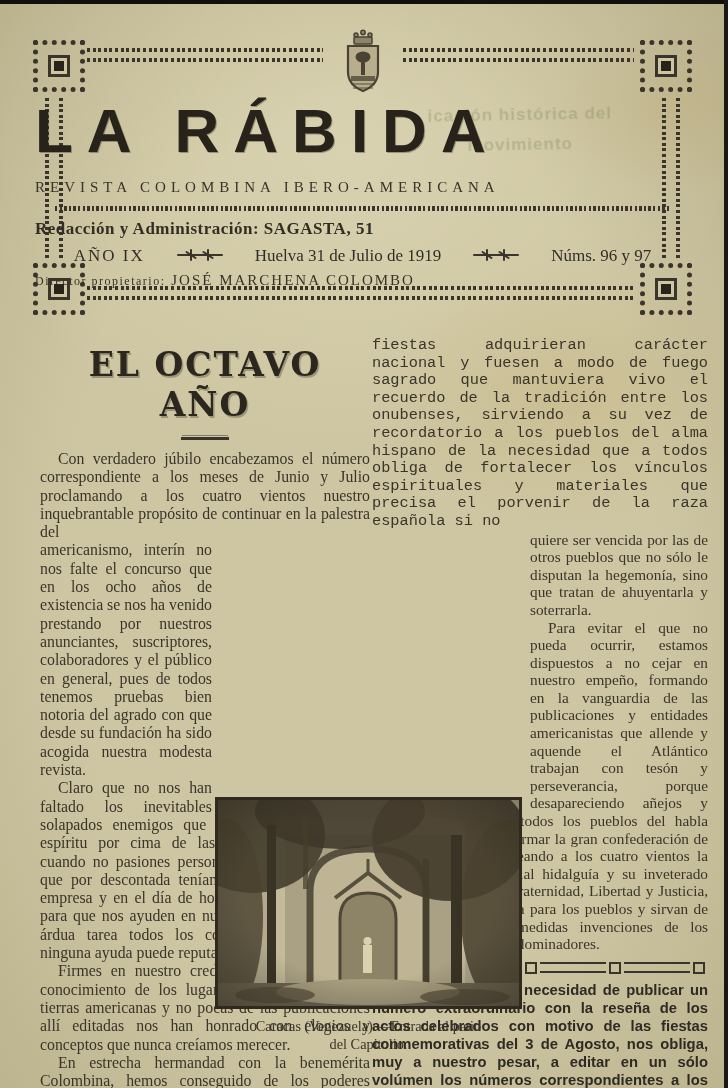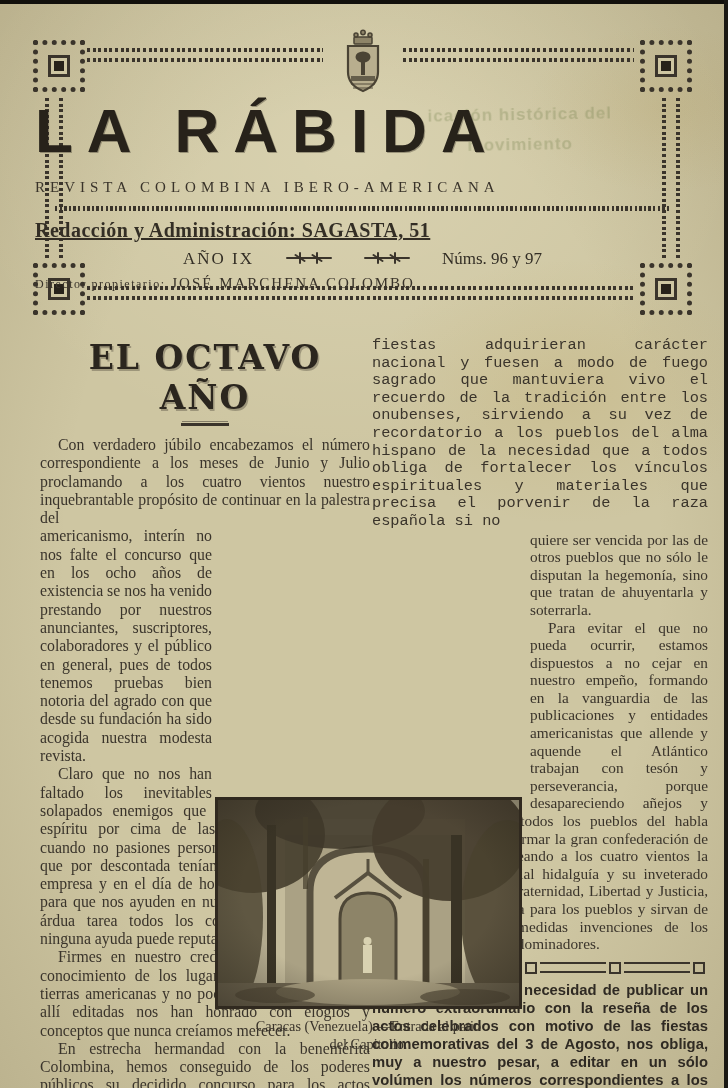--- a/index.html
+++ b/index.html
@@ -27,42 +27,42 @@
   .corner .dot{position:absolute;inset:21px;background:#27221a;}
   .mast-content{position:relative;padding-top:56px;text-align:left;}
   .journal-title{
     font-family:"Liberation Sans", sans-serif;font-weight:bold;font-size:62px;
     letter-spacing:14px;color:#27221a;line-height:1.05;
     text-shadow:1px 1px 0 rgba(39,34,26,0.35);
   }
   .journal-subtitle{margin-top:16px;font-size:15px;letter-spacing:5px;color:#39332a;}
   .inner-rule{margin:10px auto 8px auto;width:calc(100% - 40px);height:5px;
     background-image:repeating-linear-gradient(90deg,#3a342b 0 2.5px,transparent 2.5px 4.6px);}
-  .admin-line{font-size:20px;font-weight:bold;letter-spacing:0.5px;color:#332e25;text-decoration:underline;}
+  .admin-line{font-size:17px;font-weight:bold;letter-spacing:0.5px;color:#332e25;}
   .date-row{margin-top:7px;display:flex;justify-content:center;align-items:center;gap:32px;font-size:17px;color:#332e25;}
   .date-row .yr{letter-spacing:2px;}
   .director-row{margin-top:6px;font-size:15px;letter-spacing:2px;color:#39332a;}
   .director-row .lbl{font-size:12px;letter-spacing:1.5px;}
   .ghost{
     position:absolute;left:360px;top:58px;width:250px;text-align:center;
     font-family:"Liberation Sans", sans-serif;font-weight:bold;font-size:17px;
     color:rgba(112,126,74,0.30);filter:blur(0.5px);transform:rotate(-1deg);
     letter-spacing:1px;line-height:30px;pointer-events:none;
   }
   .crest{position:absolute;left:50%;top:-14px;transform:translateX(-50%);}
 
   
   .article{position:absolute;left:0;top:333px;width:728px;height:755px;}
   .col{position:absolute;top:0;height:755px;overflow:hidden;text-align:justify;}
   .col-left{left:40px;width:330px;font-size:15.8px;line-height:18.3px;}
   .col-right{left:372px;width:336px;font-size:15.3px;line-height:17.6px;}
   .col p{margin:0;}
   .col p.ind{text-indent:18px;}
   .article-title{
-    margin:5px;text-align:center;font-family:"DejaVu Serif", serif;font-weight:bold;
+    margin:12px;text-align:center;font-family:"DejaVu Serif", serif;font-weight:bold;
     font-size:33px;letter-spacing:2px;line-height:40px;color:#2b261e;
     text-shadow:1.5px 1.5px 0 rgba(43,38,30,0.30);
   }
   .title-rule{width:48px;height:3px;margin:5px auto 10px auto;background:#3a342b;box-shadow:0 -3px 0 -1px rgba(58,52,43,0.5);}
   .notch-r{float:right;width:158px;height:272px;}
   .notch-l{float:left;width:158px;height:280px;}
   .rp1a{padding-top:4px;font-family:Liberation Mono, monospace;}
 
   
   .divider{display:flex;align-items:center;margin:9px 0 7px 0;}
@@ -158,20 +158,21 @@
         <span class="yr">AÑO IX</span>
         <span>
           <svg width="46" height="12" viewBox="0 0 46 12" stroke="#3a342b" stroke-width="2" stroke-linecap="round">
             <line x1="1" y1="6" x2="45" y2="6"></line>
             <line x1="14" y1="1" x2="14" y2="11"></line>
               <line x1="9.5" y1="3" x2="18.5" y2="9"></line>
             <line x1="31" y1="1" x2="31" y2="11"></line>
               <line x1="26.5" y1="3" x2="35.5" y2="9"></line>
           </svg>
         </span>
+        <span>Huelva 31 de Julio de 1919</span>
         <span>
           <svg width="46" height="12" viewBox="0 0 46 12" stroke="#3a342b" stroke-width="2" stroke-linecap="round">
             <line x1="1" y1="6" x2="45" y2="6"></line>
             <line x1="14" y1="1" x2="14" y2="11"></line>
               <line x1="9.5" y1="3" x2="18.5" y2="9"></line>
             <line x1="31" y1="1" x2="31" y2="11"></line>
               <line x1="26.5" y1="3" x2="35.5" y2="9"></line>
           </svg>
         </span>
         <span>Núms. 96 y 97</span>

